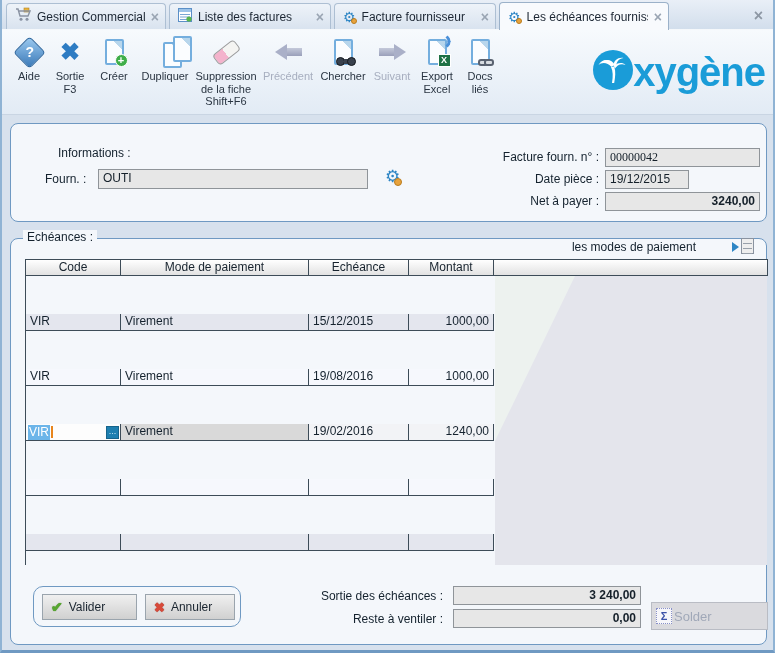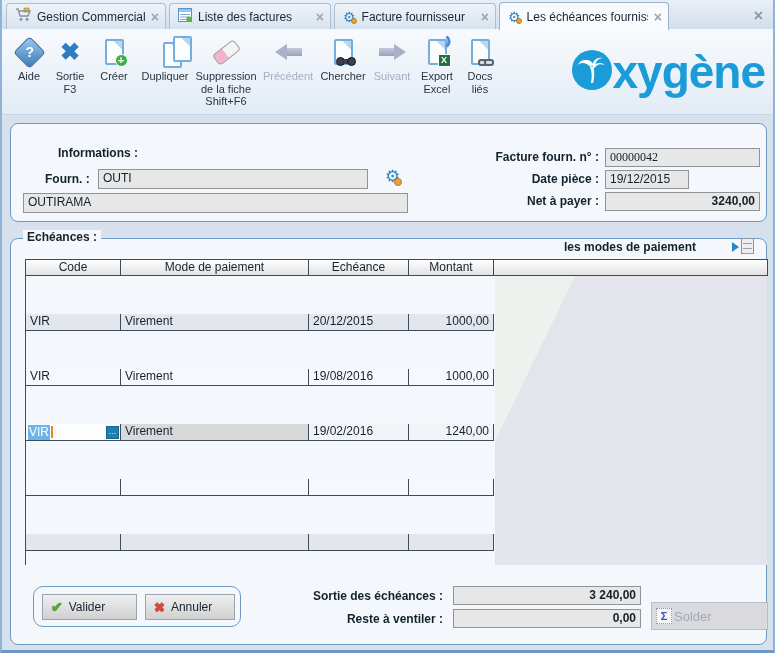--- a/index.html
+++ b/index.html
@@ -59,26 +59,26 @@
   .arr.left .head { left:0; border-right:12px solid #aab0c8; } .arr.left .bar { left:12px; }
   .arr.right .head { right:0; border-left:12px solid #aab0c8; } .arr.right .bar { right:12px; }
   .binoc { position:absolute; right:-5px; bottom:-3px; display:flex; align-items:center; }
   .lens { width:9px; height:9px; border-radius:50%; background:#39414d; border:1px solid #14181d; }
   .bridge { width:4px; height:5px; background:#39414d; margin:0 -1px; }
   .chain { position:absolute; right:-6px; bottom:-3px; display:flex; }
   .link { width:10px; height:7px; border:2px solid #5a6270; border-radius:3px; background:#d9dde2; }
   .link+.link { margin-left:-4px; }
   
   .logo { position:absolute; right:8px; top:12px; height:60px; display:flex; align-items:center; }
-  .logo-text { font-size:46px; font-weight:bold; color:#1a9cd8; letter-spacing:-1px; line-height:46px; }
+  .logo-text { font-size:40px; font-weight:bold; color:#1a9cd8; letter-spacing:-1px; line-height:46px; }
   
   .panel { position:absolute; background:#f4f7fb; border:1px solid #6f99c2; border-radius:8px; }
   #info-panel { left:8px; top:123px; width:757px; height:99px; }
   #eche-panel { left:8px; top:238px; width:757px; height:407px; }
-  .blabel { position:absolute; font-size:12px; font-weight:bold; color:#14222e; white-space:nowrap; }
+  .blabel { position:absolute; font-size:12px; font-weight:normal; color:#14222e; white-space:nowrap; }
   .fld { position:absolute; background:#e7e7e7; border:1px solid #8f9499; font-size:12px;
     line-height:17px; padding:0 4px; color:#15202a; overflow:hidden; white-space:nowrap; }
   .fld.right { text-align:right; font-weight:bold; }
   .rlabel { text-align:right; }
   .gearbtn { position:absolute; font-size:17px; color:#2e86c5; line-height:17px; cursor:pointer; }
   .gearbtn .dot { position:absolute; right:-2px; bottom:-1px; width:8px; height:8px; border-radius:50%;
     background:#e8a33d; border:1px solid #b97c1e; }
   
   .table { position:absolute; left:14px; top:20px; width:743px; height:307px; }
   .thead { display:flex; width:743px; height:17px; border:1px solid #3d4c58;
@@ -279,21 +279,20 @@
       </span>
       <span class="logo-text">xygène</span>
     </div>
   </div>
 
   <div class="panel" id="info-panel">
     <span class="blabel" style="left:47px; top:22px;">Informations :</span>
     <span class="blabel" style="left:34px; top:48px;">Fourn. :</span>
     <div class="fld" style="left:87px; top:45px; width:270px; height:20px;">OUTI</div>
     <span class="gearbtn" style="left:374px; top:44px;"><span>⚙</span><span class="dot"></span></span>
-    <div class="fld" style="left:12px; top:69px; width:385px; height:20px;">OUTIRAMA</div>
 
     <span class="blabel rlabel" style="left:438px; top:26px; width:150px;">Facture fourn. n° :</span>
     <div class="fld" style="left:594px; top:24px; width:155px; height:19px;font-family:Liberation Serif, serif;">00000042</div>
     <span class="blabel rlabel" style="left:438px; top:48px; width:150px;">Date pièce :</span>
     <div class="fld" style="left:594px; top:46px; width:84px; height:19px;">19/12/2015</div>
     <span class="blabel rlabel" style="left:438px; top:70px; width:150px;">Net à payer :</span>
     <div class="fld right" style="left:594px; top:68px; width:155px; height:19px;padding-left:18px;">3240,00</div>
   </div>
 
   <div class="panel" id="eche-panel">
@@ -313,21 +312,21 @@
         <div class="th c-code">Code</div>
         <div class="th c-mode">Mode de paiement</div>
         <div class="th c-ech">Echéance</div>
         <div class="th c-mont">Montant</div>
         <div class="th c-fill"></div>
       </div>
       <div class="tbody">
         <div class="trow">
           <div class="td c-code">VIR</div>
           <div class="td c-mode">Virement</div>
-          <div class="td c-ech">20/12/2015</div>
+          <div class="td c-ech">15/12/2015</div>
           <div class="td c-mont">1000,00</div>
         </div>
         <div class="trow">
           <div class="td c-code">VIR</div>
           <div class="td c-mode">Virement</div>
           <div class="td c-ech">19/08/2016</div>
           <div class="td c-mont">1000,00</div>
         </div>
         <div class="trow edit">
           <div class="td c-code">

